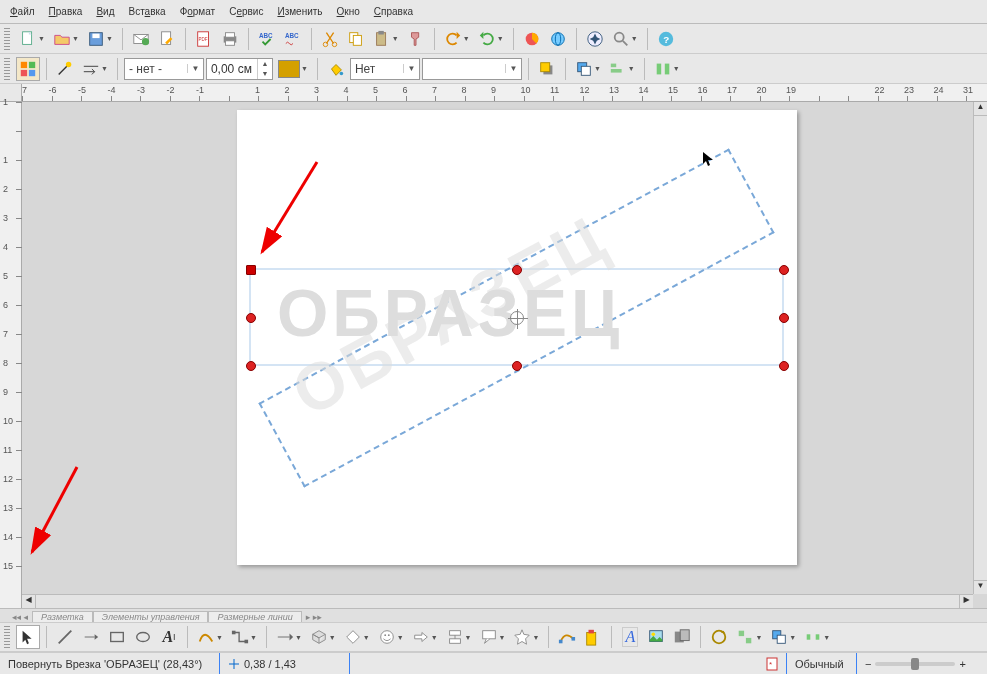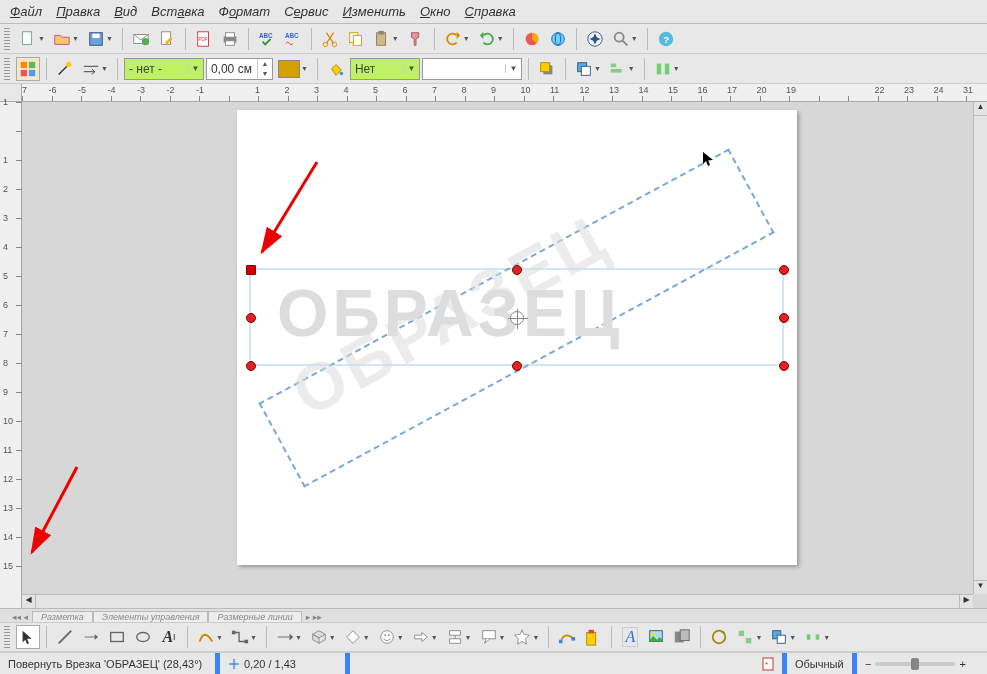--- a/index.html
+++ b/index.html
@@ -3,29 +3,29 @@
 <meta charset="utf-8">
 <style>
 * { box-sizing: border-box; margin: 0; padding: 0; font-family: "Liberation Sans", Arial, sans-serif; }
 body { width: 987px; height: 674px; background: #dcdcdc; font-size: 12px; color: #333; overflow: hidden; }
 .window { width: 100%; height: 100%; display: flex; flex-direction: column; }
 .titlebar { height: 22px; background: linear-gradient(#e4e4e4,#d6d6d6); display:flex; align-items:center; justify-content:center; position:relative; border-bottom:1px solid #aaa;}
 .titlebar .title { color:#555; font-size:13px;}
 .titlebar .btns { position:absolute; right:6px; top:2px; display:flex; gap:6px;}
 .titlebar .wbtn { width:14px; height:14px; border:1px solid #999; background:#eee; font-size:10px; display:flex;align-items:center;justify-content:center; color:#666;}
 .menubar { height:24px; background:#e8e8e8; display:flex; align-items:center; padding:0 4px; gap:2px; border-bottom:1px solid #bbb;}
-.menubar .mitem { padding:2px 6px; font-size:13px; color:#333;font-style:italic;}
+.menubar .mitem { padding:2px 6px; font-size:10px; color:#333;}
 .mitem u { text-decoration: underline;}
 .toolbar { min-height:30px; background:#e8e8e8; display:flex; align-items:center; padding:2px 4px; gap:2px; border-bottom:1px solid #ccc; flex-wrap:nowrap;}
 .tb-sep { width:1px; height:22px; background:#bbb; margin:0 4px;}
 .tb-grip { width:6px; height:22px; background:repeating-linear-gradient(#999 0 1px, transparent 1px 3px); margin-right:4px;}
 .tbtn { min-width:24px; height:24px; padding:2px; display:flex; align-items:center; justify-content:center; border:1px solid transparent; position:relative;}
 .tbtn .dd { font-size:7px; color:#555; margin-left:1px;}
 .tbtn svg { width:18px; height:18px; }
-.combo { height:22px; border:1px solid #999; background:#bef264; display:flex; align-items:center; font-size:12px;}
+.combo { height:22px; border:1px solid #999; background:#ffffff; display:flex; align-items:center; font-size:12px;}
 .combo .cval{ flex:1; padding:0 4px; color:#444;}
 .combo .carrow{ width:16px; text-align:center; font-size:8px; color:#555; border-left:1px solid #ccc;}
 .spinner { height:22px; display:flex; border:1px solid #999; background:#fff; align-items:center;}
 .spinner .sval{ width:50px; padding:0 4px; font-size:12px;}
 .spinner .sarrows{ display:flex; flex-direction:column; border-left:1px solid #ccc;}
 .spinner .sarrows div{ font-size:7px; height:10px; width:14px; text-align:center; line-height:10px; color:#555;}
 .color-swatch { width:22px; height:18px; border:1px solid #888;}
 .workspace { flex:1; display:flex; background:#d7d7d7; position:relative; overflow:hidden;}
 .ruler-corner{ width:22px; height:18px; background:#e8e8e8; border-right:1px solid #aaa; border-bottom:1px solid #aaa;}
 .hruler { height:18px; background:#f0f0f0; border-bottom:1px solid #aaa; position:relative; overflow:hidden; flex:1;}
@@ -39,21 +39,21 @@
 .handle.sq{ border-radius:1px; background:#c00;}
 .rot-center{ width:14px; height:14px; border:1px solid #888; border-radius:50%; position:absolute; transform:translate(-50%,-50%); background:#fff;}
 .rot-center::before,.rot-center::after{content:'';position:absolute;background:#888;}
 .rot-center::before{ left:6px; top:-3px; width:1px; height:20px;}
 .rot-center::after{ top:6px; left:-3px; height:1px; width:20px;}
 .red-arrow{ position:absolute; }
 .tabstrip { height:14px; background:#e0e0e0; display:flex; align-items:flex-end; padding-left:8px; gap:0; font-size:9px; color:#888; border-top:1px solid #bbb;}
 .tab { padding:0 8px; border:1px solid #bbb; border-bottom:none; background:#ededed; font-style:italic;}
 .bottom-toolbar{ height:30px; background:#e8e8e8; display:flex; align-items:center; padding:2px 4px; gap:2px; border-top:1px solid #ccc; border-bottom:1px solid #ccc;}
 .statusbar{ height:22px; background:#e8e8e8; display:flex; align-items:center; font-size:11px; color:#333; border-top:1px solid #ccc;}
-.statusbar .cell{ padding:0 8px; border-right:5px solid #3b82f6; height:100%; display:flex; align-items:center; gap:4px;}
+.statusbar .cell{ padding:0 8px; border-right:1px solid #3b82f6; height:100%; display:flex; align-items:center; gap:4px;}
 .zoomslider{ width:80px; height:4px; background:#ccc; position:relative; border-radius:2px;}
 .zoomslider .thumb{ width:8px; height:12px; background:#888; position:absolute; top:-4px; left:36px; border-radius:2px;}
 .cursor-arrow{ position:absolute; width:12px; height:16px;}
 .tick { position:absolute; background:#888;}
 .hnum{ position:absolute; top:1px; font-size:9px; color:#555;}
 .vnum{ position:absolute; left:3px; font-size:9px; color:#555;}
 </style>
 </head>
 <body>
 <div class="window">
@@ -639,21 +639,21 @@
 
 <div class="statusbar">
   <div class="cell" style="width:220px;">
         <span>Повернуть Врезка 'ОБРАЗЕЦ' (28,43°)</span>
       </div>
   <div class="cell" style="width:130px;">
     <svg width="12" height="12">
           <line x1="1" y1="6" x2="11" y2="6" stroke="#06c"></line>
           <line x1="6" y1="1" x2="6" y2="11" stroke="#06c"></line>
         </svg>
-    <span>0,20 / 1,43</span>
+    <span>0,38 / 1,43</span>
   </div>
   <div class="cell" style="flex:1;">
     <svg width="12" height="14" style="margin-left:auto;">
           <rect x="1" y="1" width="10" height="12" fill="#fff" stroke="#c33"></rect>
           <text x="3" y="10" font-size="8" fill="#c33">*</text>
         </svg>
   </div>
   <div class="cell" style="width:70px;">
         <span>Обычный</span>
       </div>

